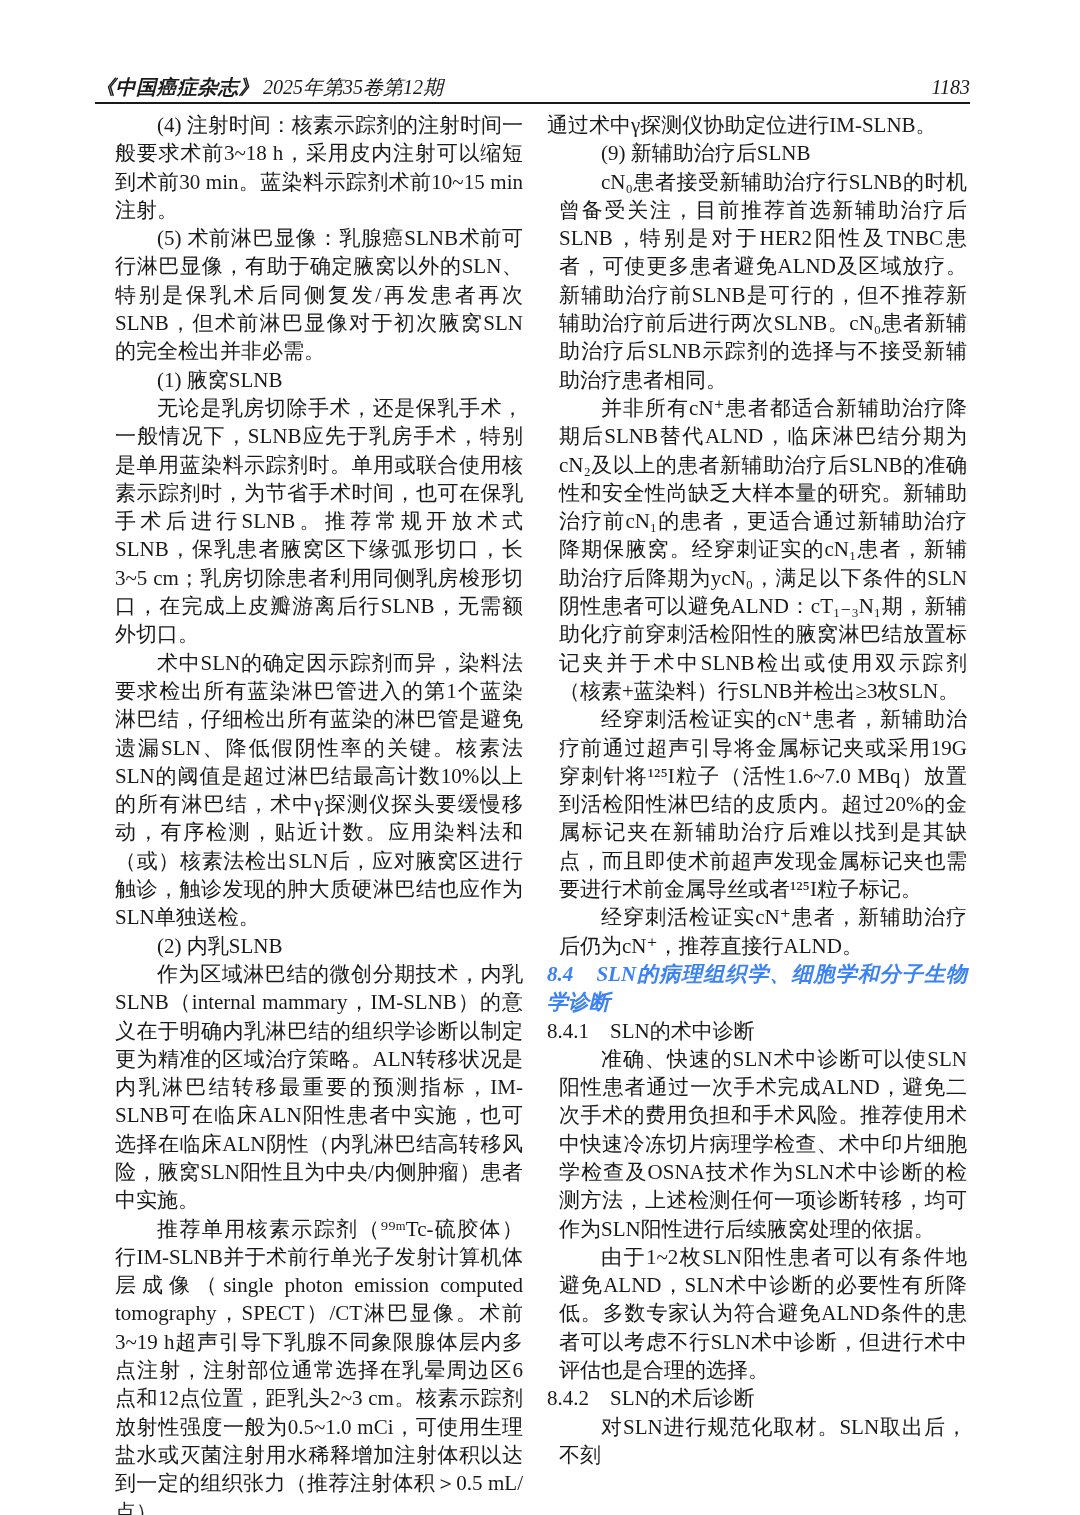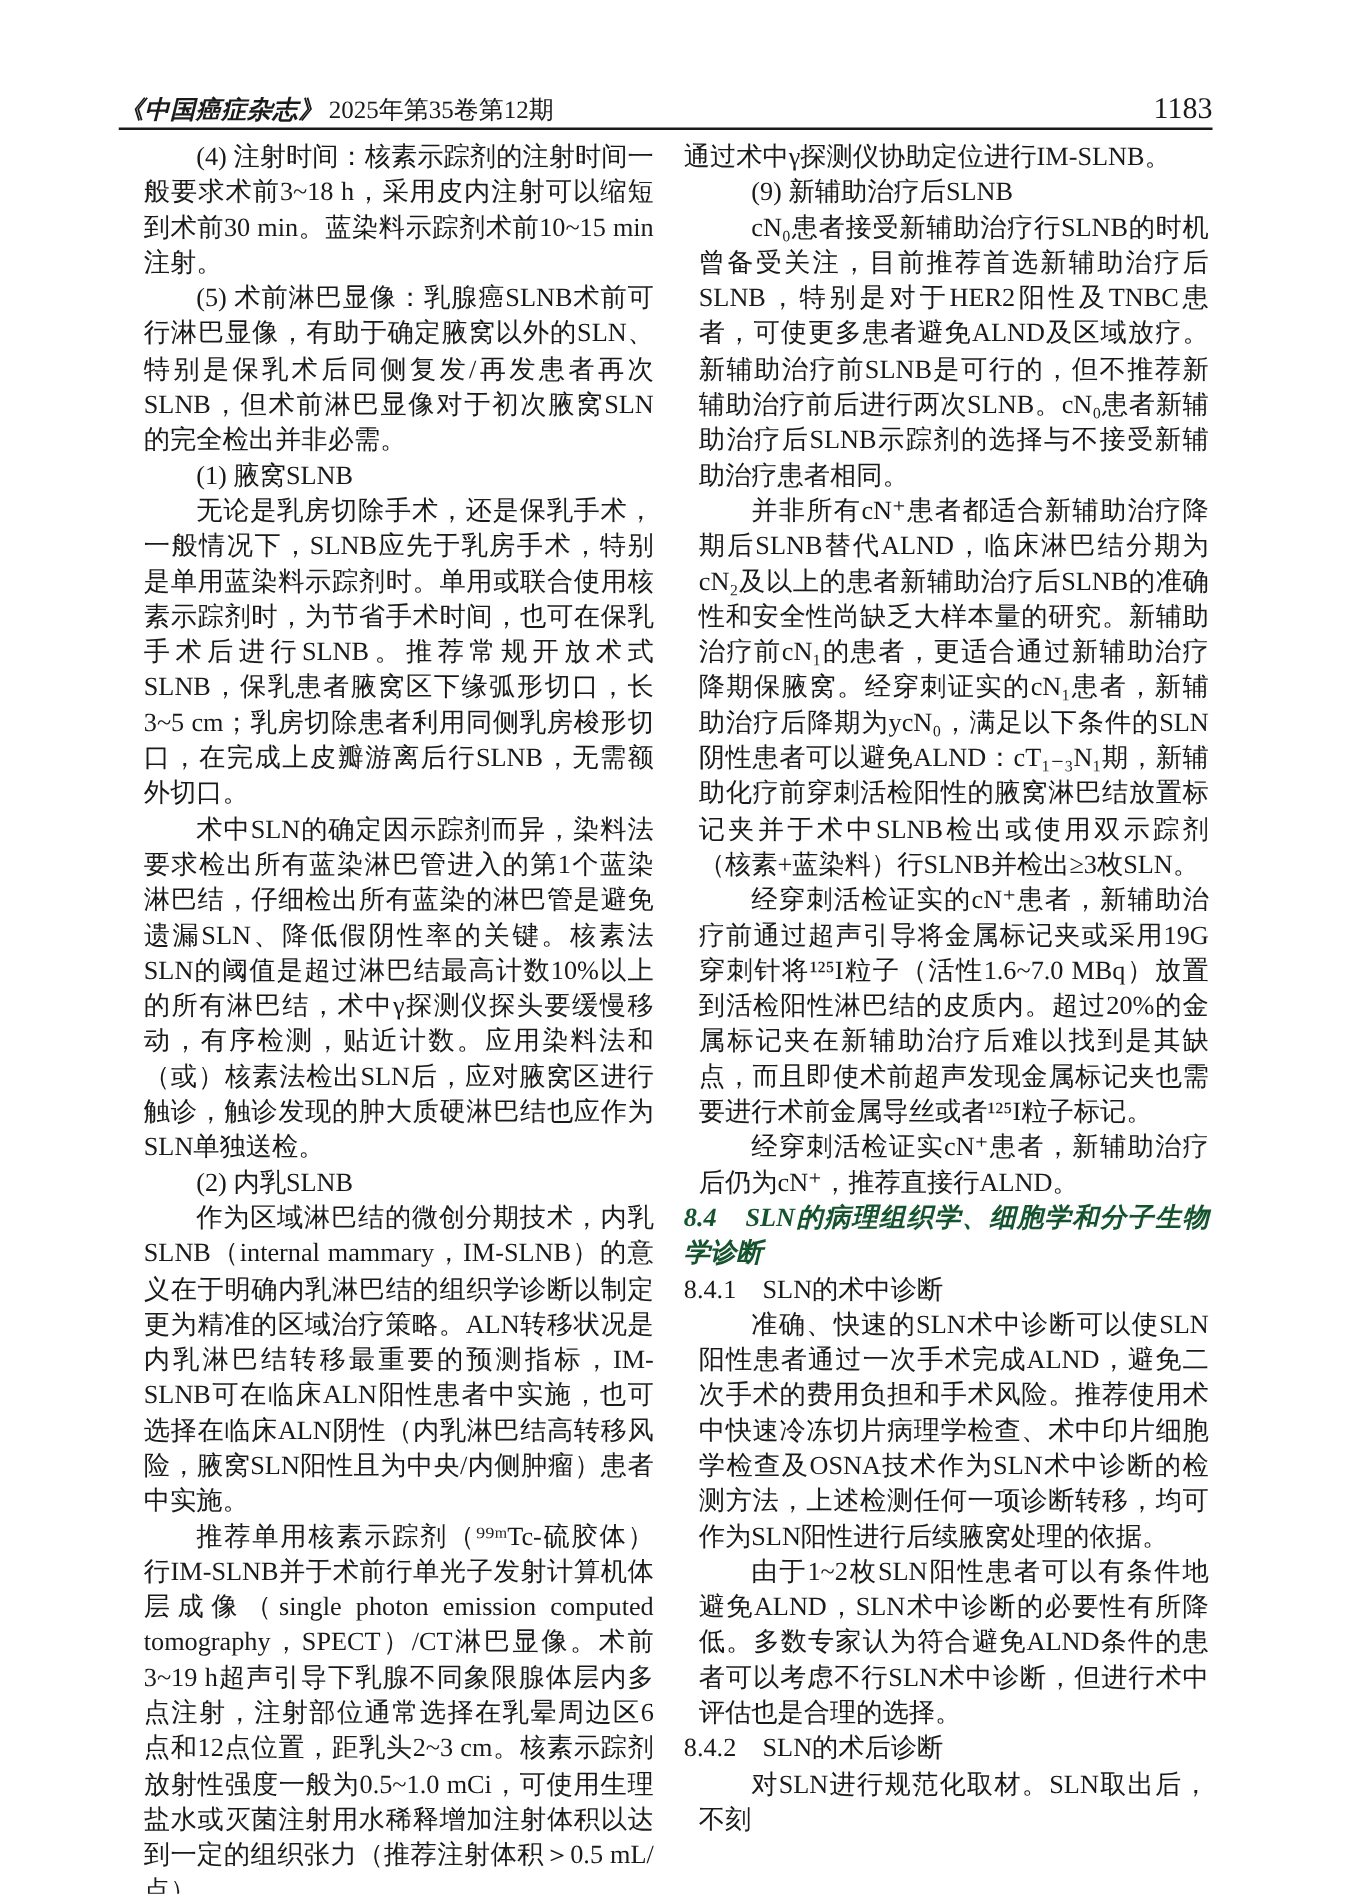--- a/index.html
+++ b/index.html
@@ -14,23 +14,23 @@
   .page { position: relative; width: 1080px; height: 1515px; background: #ffffff; }
 
   .page-header {
     position: absolute; left: 95px; top: 74px; width: 875px;
     display: flex; justify-content: space-between; align-items: baseline;
     font-size: 20px;
   }
   .journal-title {
     font-weight: bold; font-style: italic; letter-spacing: 0.5px;
   }
-  .issue-info { margin-left: 4px; }
+  .issue-info { margin-left: 4px; font-style: italic; }
   .header-left { display: flex; align-items: baseline; }
-  .page-number { font-size: 24px; }
+  .page-number { font-size: 20px; font-style: italic; }
 
   .header-rule {
     position: absolute; left: 95px; top: 102px; width: 875px; height: 2px;
     background: #1a1a1a;
   }
 
   .columns {
     position: absolute; left: 103px; top: 111px; width: 864px;
     display: flex; gap: 24px;
   }
@@ -40,21 +40,21 @@
     line-height: 28.3px;
     text-align: justify;
     text-justify: inter-ideograph;
   }
   .col p { margin: 0; padding: 0; }
   p.indent { text-indent: 2em; margin-left: 12px; }
   p.flush { text-indent: 0; }
   p.section-heading { text-indent: 0; }
   p.red-heading {
     text-indent: 0;
-    color: #14532d;
+    color: #3b82f6;
     font-weight: bold;
     font-style: italic;
   }
 </style>
 </head>
 <body>
 
 <div class="page">
 
   <div class="page-header">

